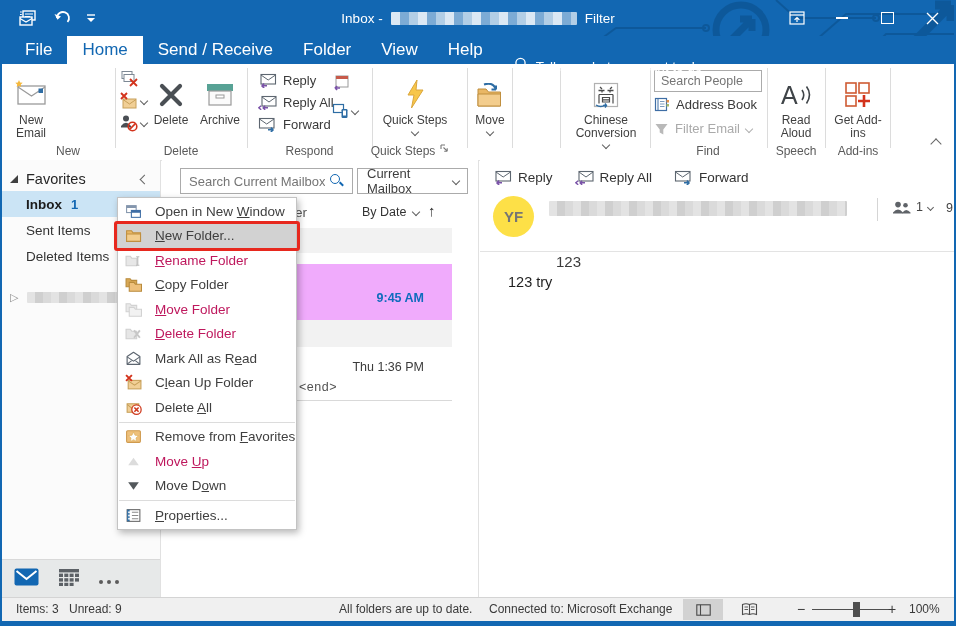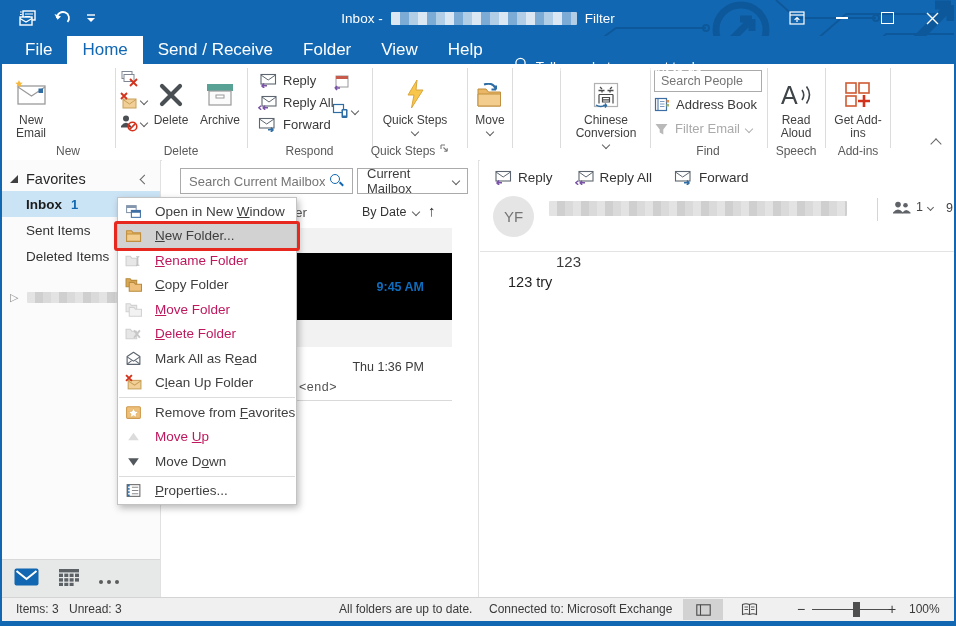--- a/index.html
+++ b/index.html
@@ -67,32 +67,32 @@
   .mag::before{content:"";position:absolute;left:1px;top:1px;width:8px;height:8px;border:1.6px solid #1267b2;border-radius:50%;}
   .mag::after{content:"";position:absolute;left:10px;top:10px;width:5px;height:1.8px;background:#1267b2;transform:rotate(45deg);}
   .scopebox{position:absolute;left:195px;top:8px;width:111px;height:26px;border:1px solid #ababab;box-sizing:border-box;
             display:flex;align-items:center;font-size:13px;color:#3e3e3e;padding-left:9px;gap:8px;}
   .scopebox .chev{margin-left:auto;margin-right:8px;}
   .lhfrag{position:absolute;left:133px;top:45px;font-size:13.5px;color:#555;}
   .sortl{position:absolute;left:200px;top:45px;font-size:12.5px;color:#333;display:flex;align-items:center;gap:7px;}
   .uparr{position:absolute;left:266px;top:42px;font-size:15px;color:#333;}
   .band{position:absolute;left:0;width:290px;}
   .b1{top:68px;height:25px;background:#f2f2f2;}
-  .b2{top:93px;height:67px;background:#000000;}
+  .b2{top:104px;height:67px;background:#f0abfc;}
   .b3{top:160px;height:27px;background:#f2f2f2;}
   .b4{top:187px;height:53px;background:#fff;border-bottom:1px solid #d9d9d9;}
   .t1{position:absolute;right:28px;top:27px;font-size:12.5px;font-weight:bold;color:#0f6cbd;}
   .t2{position:absolute;right:28px;top:13px;font-size:12.5px;color:#3b3b3b;}
   .endmark{position:absolute;left:137px;top:33px;font-size:12.5px;color:#525252;letter-spacing:.5px;}
   
   .readpane{position:absolute;top:160px;left:480px;right:2px;bottom:28px;background:#fff;}
   .ract{position:absolute;top:10px;left:13px;display:flex;gap:22px;}
   .ract .rowbtn{position:static;font-size:13.5px;color:#333;}
-  .avatar{position:absolute;left:13px;top:36px;width:41px;height:41px;border-radius:50%;background:#e5e5e5;
-          display:flex;align-items:center;justify-content:center;font-size:15px;color:#757575;}
+  .avatar{position:absolute;left:13px;top:36px;width:41px;height:41px;border-radius:50%;background:#fde047;
+          display:flex;align-items:center;justify-content:center;font-size:15px;color:#757575;font-weight:bold;}
   .senderline{position:absolute;left:69px;top:41px;width:298px;height:15px;}
   .vdiv{position:absolute;left:397px;top:38px;width:1px;height:23px;background:#d5d5d5;}
   .rcount{position:absolute;left:412px;top:40px;display:flex;align-items:center;gap:5px;font-size:12.5px;color:#444;}
   .tfrag{position:absolute;left:466px;top:41px;font-size:12.5px;color:#444;}
   .subj{position:absolute;left:76px;top:59px;font-size:15px;color:#3d3d3d;margin-top:34px;}
   .rdiv{position:absolute;left:0;right:0;top:91px;height:1px;background:#e3e3e3;}
   .rbody{position:absolute;left:28px;top:114px;font-size:14.5px;color:#1f1f1f;}
   
   .statusbar{position:absolute;left:2px;right:2px;bottom:5px;height:23px;background:#f0f0f0;
              border-top:1px solid #d4d4d4;font-size:12px;color:#3a3a3a;}
@@ -587,21 +587,21 @@
       <span class="chev" style="width:4px;height:4px"></span>
     </div>
     <div class="tfrag">9</div>
     <div class="subj">123</div>
     <div class="rdiv"></div>
     <div class="rbody">123 try</div>
   </div>
 
   <div class="statusbar">
     <span class="sb" style="left:14px">Items: 3</span>
-    <span class="sb" style="left:67px">Unread: 3</span>
+    <span class="sb" style="left:67px">Unread: 9</span>
     <span class="sb" style="left:337px">All folders are up to date.</span>
     <span class="sb" style="left:487px">Connected to: Microsoft Exchange</span>
     <span class="viewbtn pressed" style="left:681px">
       <svg width="15" height="12" viewBox="0 0 15 12">
         <rect x="0.8" y="0.8" width="13.4" height="10.4" fill="none" stroke="#4a4a4a" stroke-width="1.1"></rect>
         <path d="M4.5 0.8 V11.2" stroke="#4a4a4a" stroke-width="1.1"></path>
       </svg>
     </span>
     <span class="viewbtn" style="left:727px">
       <svg width="17" height="13" viewBox="0 0 17 13">
@@ -661,20 +661,26 @@
           <use href="#mark-read"></use>
         </svg>
         <span class="mlabel">Mark All as R<u>e</u>ad</span>
       </div>
       <div class="mi">
         <svg class="mico" viewBox="0 0 16 16">
           <use href="#clean-up"></use>
         </svg>
         <span class="mlabel">C<u>l</u>ean Up Folder</span>
       </div>
+      <div class="mi">
+        <svg class="mico" viewBox="0 0 16 16">
+          <use href="#delete-all"></use>
+        </svg>
+        <span class="mlabel">Delete <u>A</u>ll</span>
+      </div>
       <div class="msep"></div>
       <div class="mi">
         <svg class="mico" viewBox="0 0 16 16">
           <use href="#remove-favorites"></use>
         </svg>
         <span class="mlabel">Remove from <u>F</u>avorites</span>
       </div>
       <div class="mi dis">
         <svg class="mico" viewBox="0 0 16 16">
           <use href="#move-up"></use>

